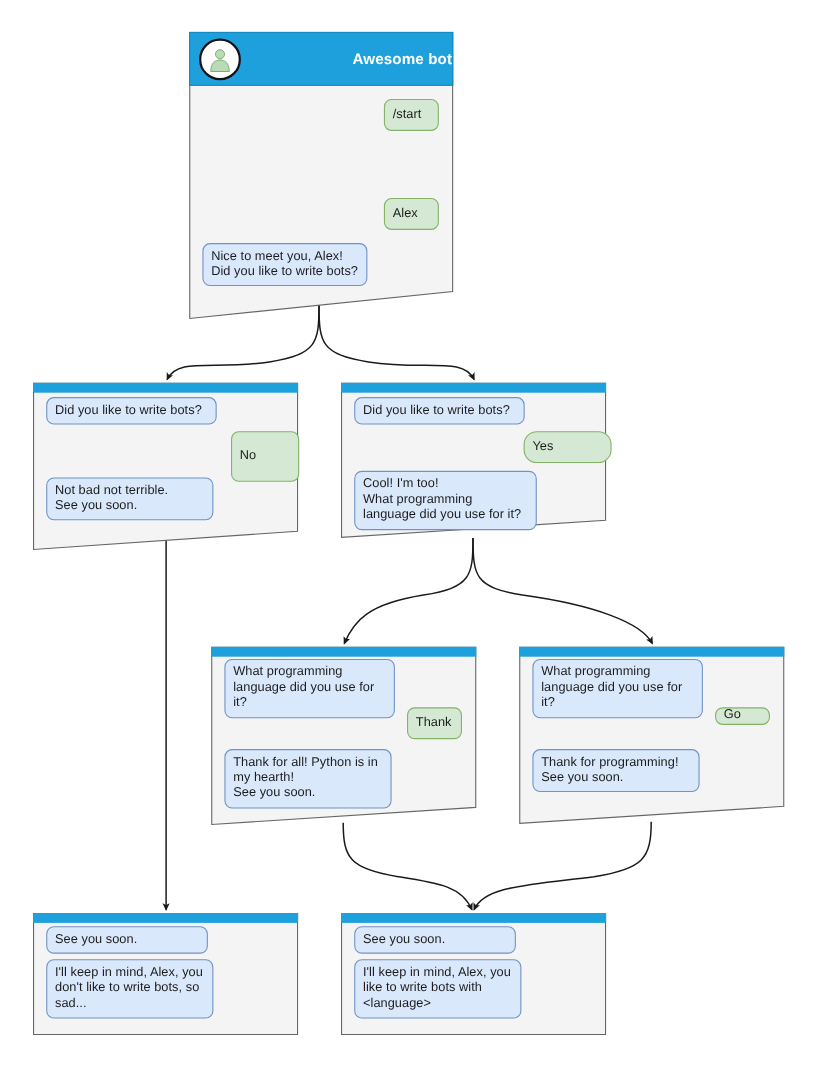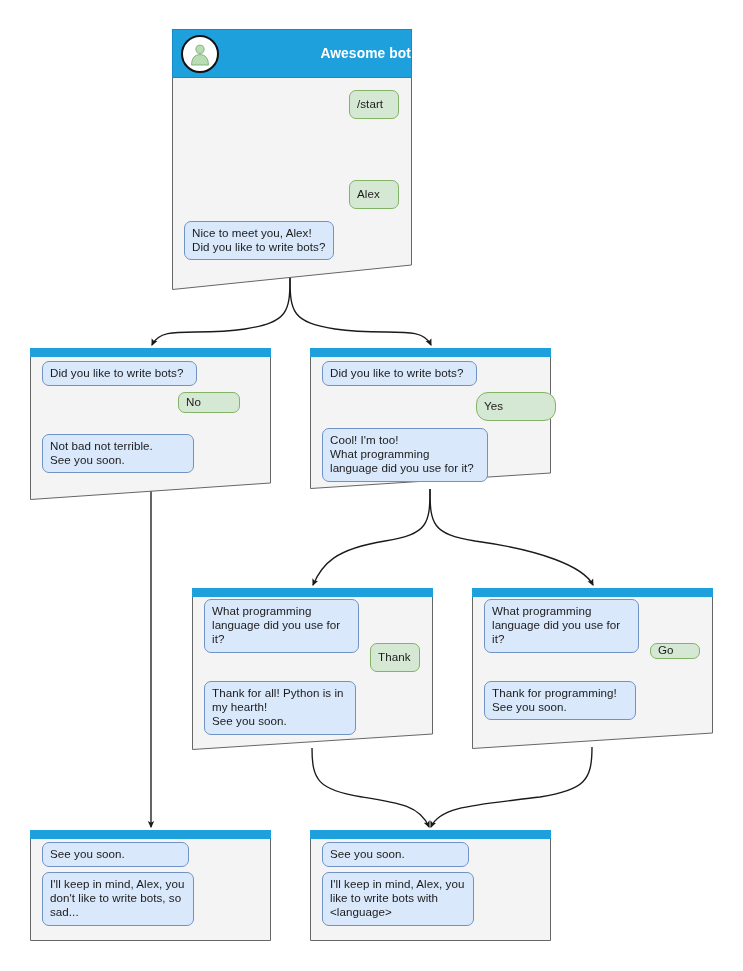--- a/index.html
+++ b/index.html
@@ -140,21 +140,21 @@
 
   <div class="node" style="left:30px;top:348px;width:241px;height:152px;">
     <div class="skin">
       <svg viewBox="0 0 241 152" preserveAspectRatio="none">
         <path d="M 0.5 0.5 L 240.5 0.5 L 240.5 135 L 0.5 151.5 Z" fill="#f4f4f4" stroke="#666666" stroke-width="1"></path>
       </svg>
     </div>
     <div class="hdr thin" style="width:241px;"></div>
     <div class="content">
       <div class="bubble bot" style="top:13px;width:155px;">Did you like to write bots?</div>
-      <div class="bubble user" style="left:148px;top:44px;width:62px;height:21px;display:flex;align-items:center;">No</div>
+      <div class="bubble user" style="left:180px;top:44px;width:62px;height:46px;display:flex;align-items:center;">No</div>
       <div class="bubble bot" style="top:86px;width:152px;">Not bad not terrible.
 See you soon.</div>
     </div>
   </div>
 
   <div class="node" style="left:310px;top:348px;width:241px;height:141px;">
     <div class="skin">
       <svg viewBox="0 0 241 141" preserveAspectRatio="none">
         <path d="M 0.5 0.5 L 240.5 0.5 L 240.5 125 L 0.5 140.5 Z" fill="#f4f4f4" stroke="#666666" stroke-width="1"></path>
       </svg>

